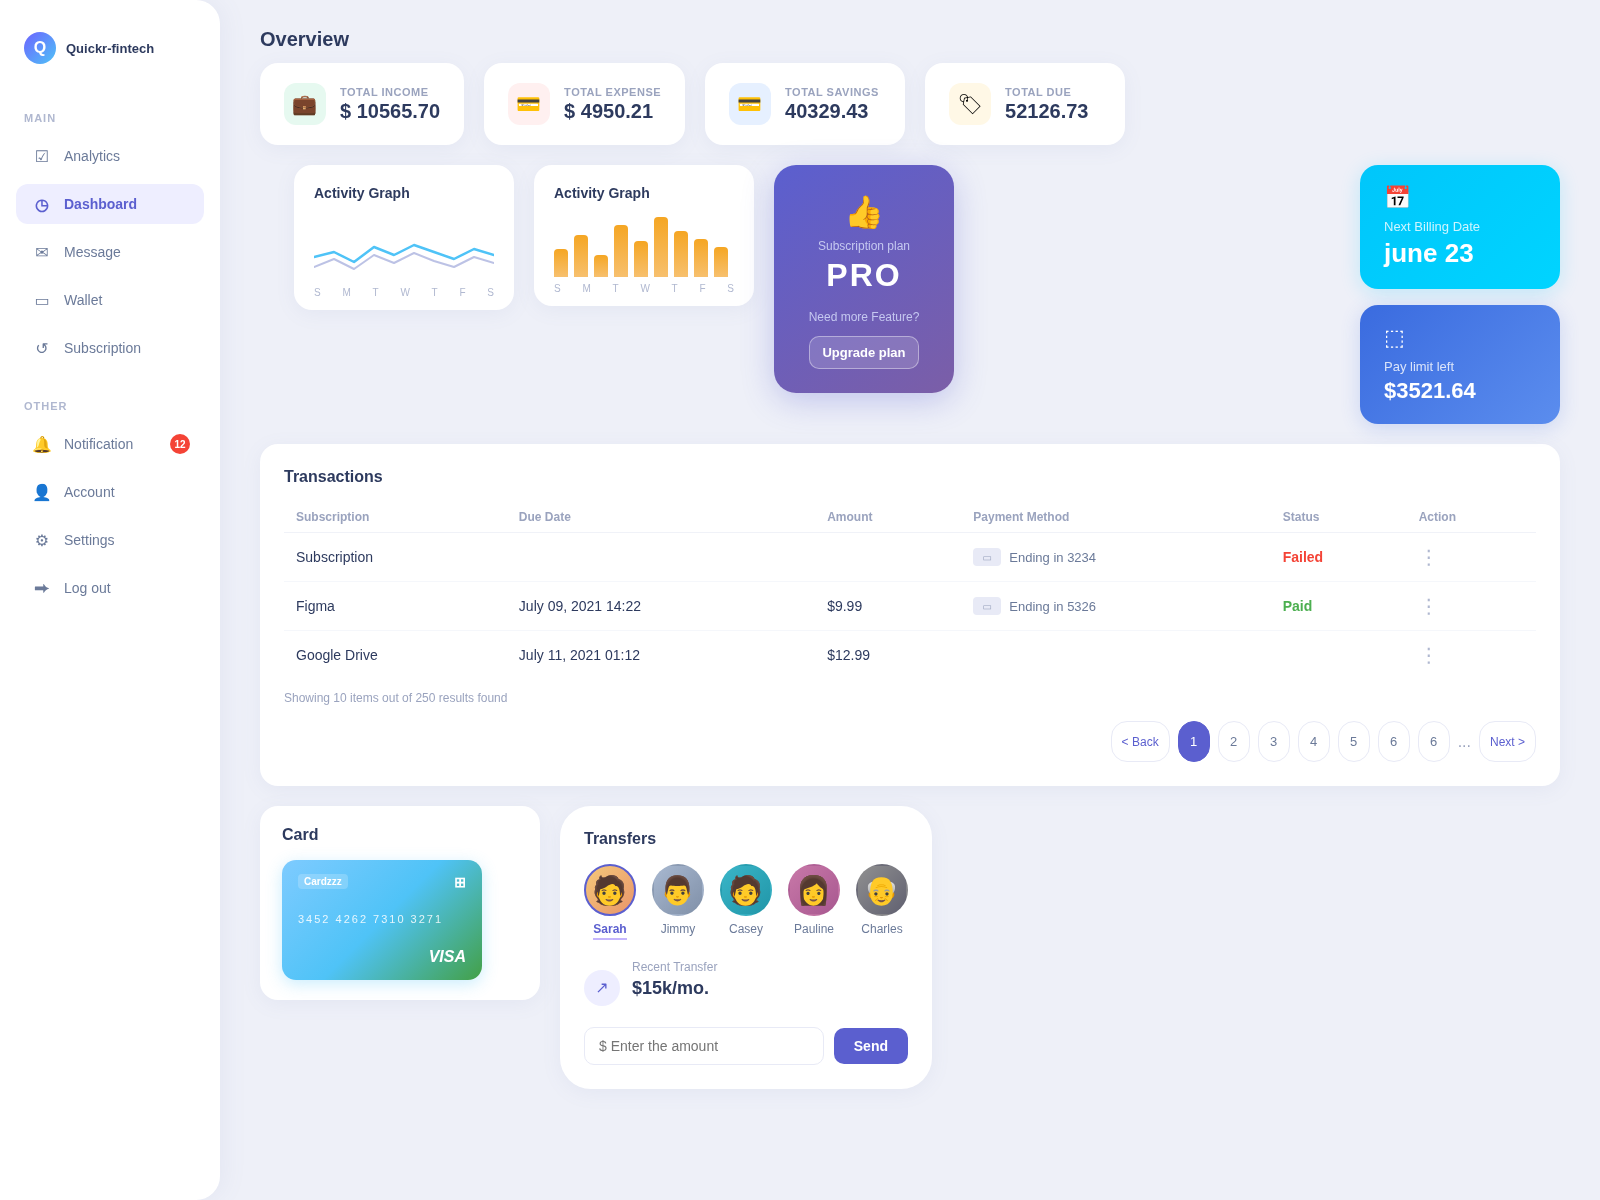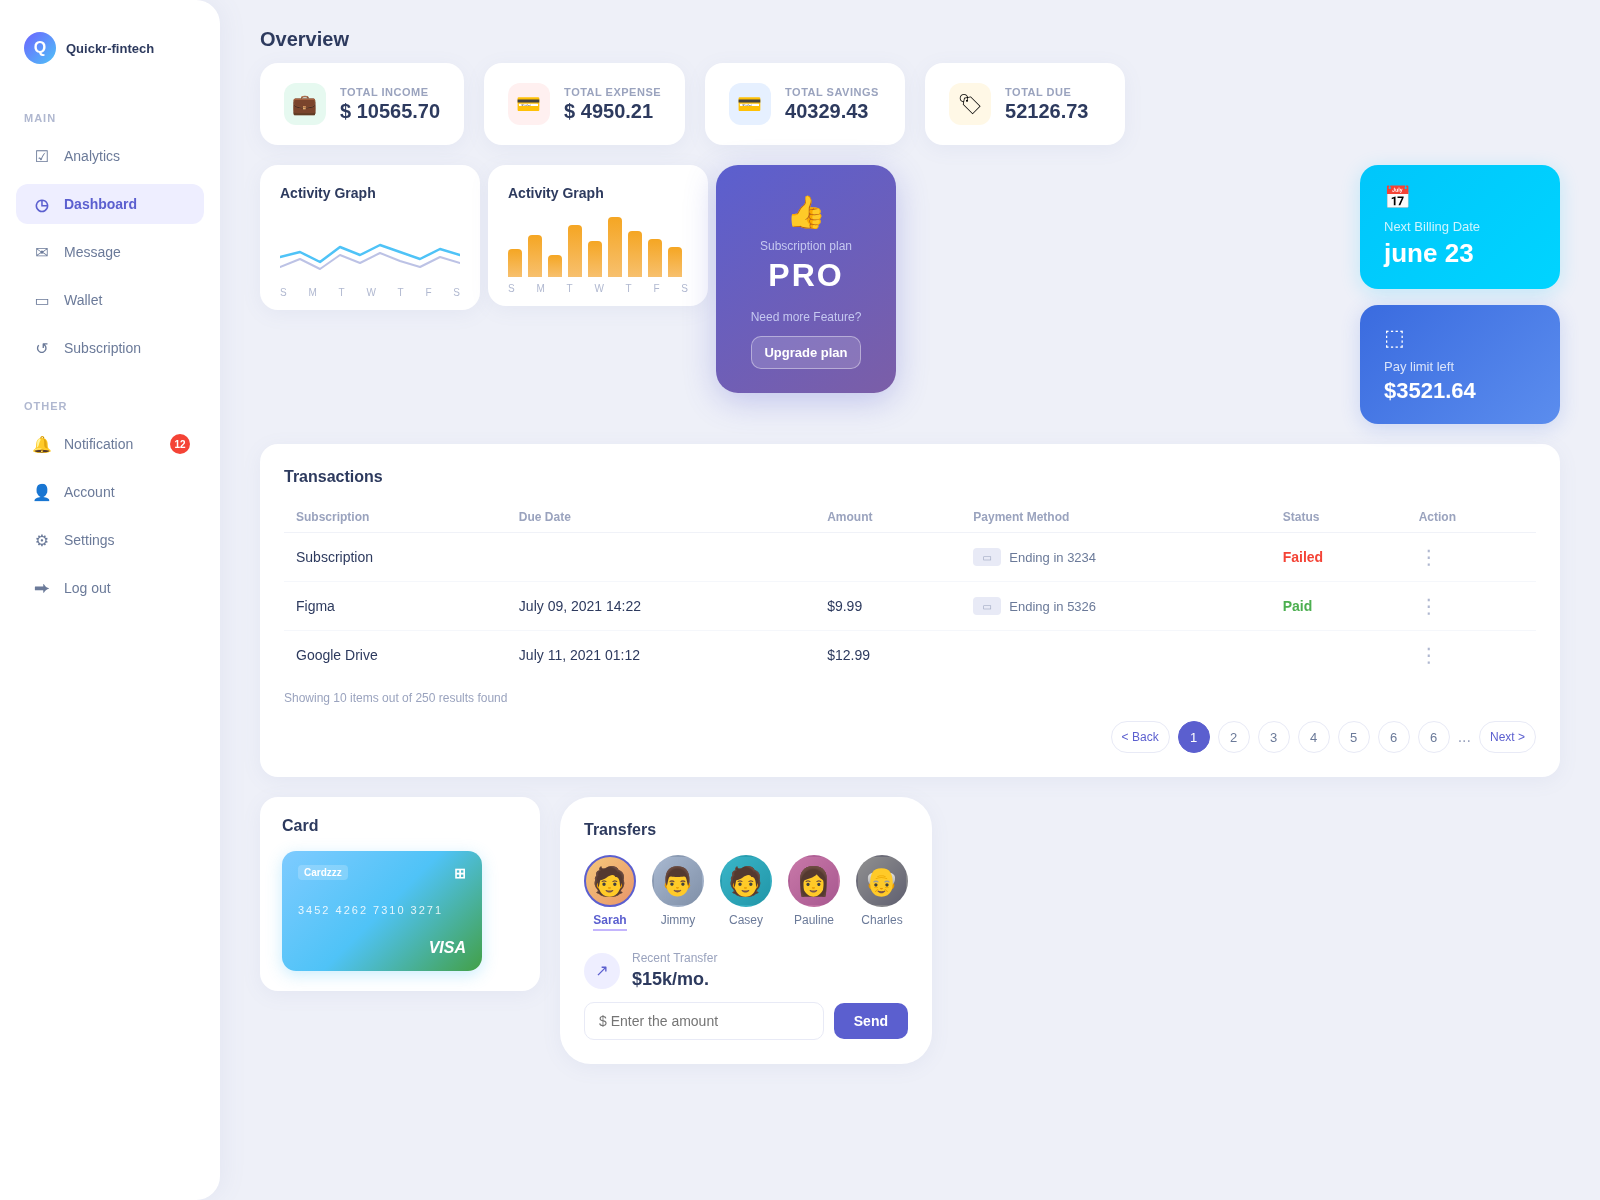--- a/index.html
+++ b/index.html
@@ -113,23 +113,24 @@
     .stat-card-label {
       font-size: 11px; font-weight: 600; color: #9aa3be; letter-spacing: 0.5px; text-transform: uppercase;
     }
     .stat-card-value {
       font-size: 20px; font-weight: 700; color: #2d3a5e; margin-top: 2px;
     }
 
     
     .middle-section {
       display: flex;
-      gap: 8px;
+      gap: 20px;
       padding: 20px 40px;
       align-items: flex-start;
+      margin-left: 34px;
     }
 
     .activity-card {
       background: white;
       border-radius: 18px;
       padding: 20px 20px 12px 20px;
       box-shadow: 0 4px 20px rgba(120,130,180,0.08);
       min-width: 220px;
     }
     .activity-card-title {
@@ -239,21 +240,21 @@
       display: flex; align-items: center; justify-content: center;
       font-size: 10px; color: #9aa3be;
     }
     .action-dots { color: #b0b8d0; font-size: 20px; cursor: pointer; }
 
     
     .pagination {
       display: flex; align-items: center; gap: 8px; margin-top: 16px; justify-content: flex-end;
     }
     .page-btn {
-      width: 32px; height: 32px; border-radius: 16px; border: 1px solid #e8eaf6;
+      width: 32px; height: 41px; border-radius: 16px; border: 1px solid #e8eaf6;
       background: white; font-size: 13px; color: #6b7a99; cursor: pointer;
       display: flex; align-items: center; justify-content: center; font-weight: 500;
     }
     .page-btn.active { background: #5b5fcf; color: white; border-color: #5b5fcf; }
     .page-btn.nav { font-size: 12px; color: #5b5fcf; padding: 0 10px; width: auto; }
     .trans-footer { font-size: 12px; color: #9aa3be; margin-top: 12px; }
 
     
     .bottom-row {
       display: flex;
@@ -607,21 +608,21 @@
           <div class="transfer-avatar av-charles" style="font-size:28px; display:flex; align-items:center; justify-content:center;">👴</div>
           <span class="transfer-name">Charles</span>
         </div>
 
       </div>
 
       <div style="display:flex; align-items:center; gap:12px; margin-bottom:12px;">
         <div class="recent-transfer-icon">↗</div>
         <div>
           <div class="recent-transfer-label">Recent Transfer</div>
-          <div class="recent-transfer-amount" style="font-size:18px; margin-bottom:0;">$15k/mo.</div>
+          <div class="recent-transfer-amount" style="font-size:18px; margin-bottom:16px;">$15k/mo.</div>
         </div>
       </div>
 
       <div class="transfer-input-row">
         <input class="transfer-input" type="text" placeholder="$ Enter the amount" style="">
         <button class="send-btn">Send</button>
       </div>
     </div>
 
   </div>

